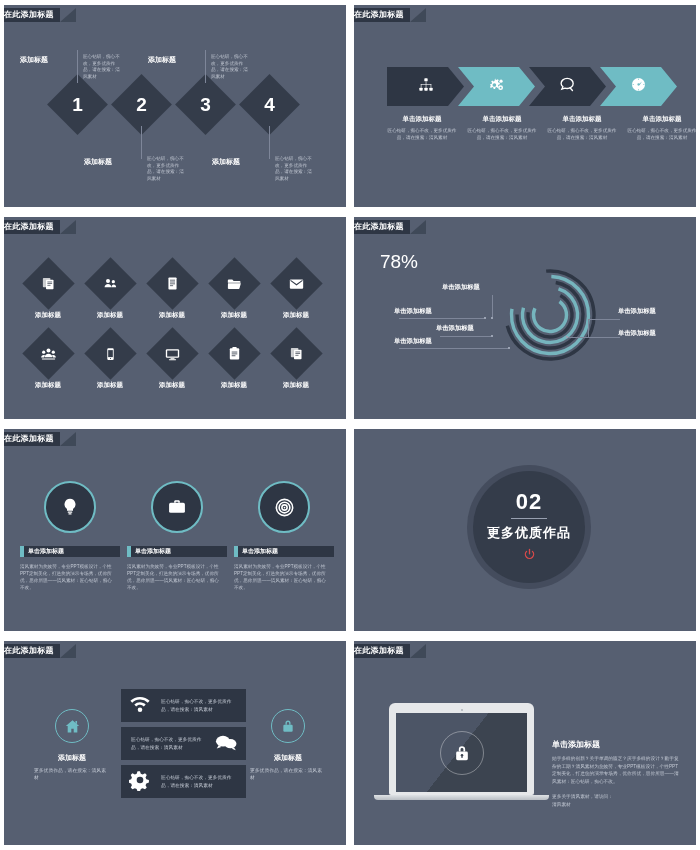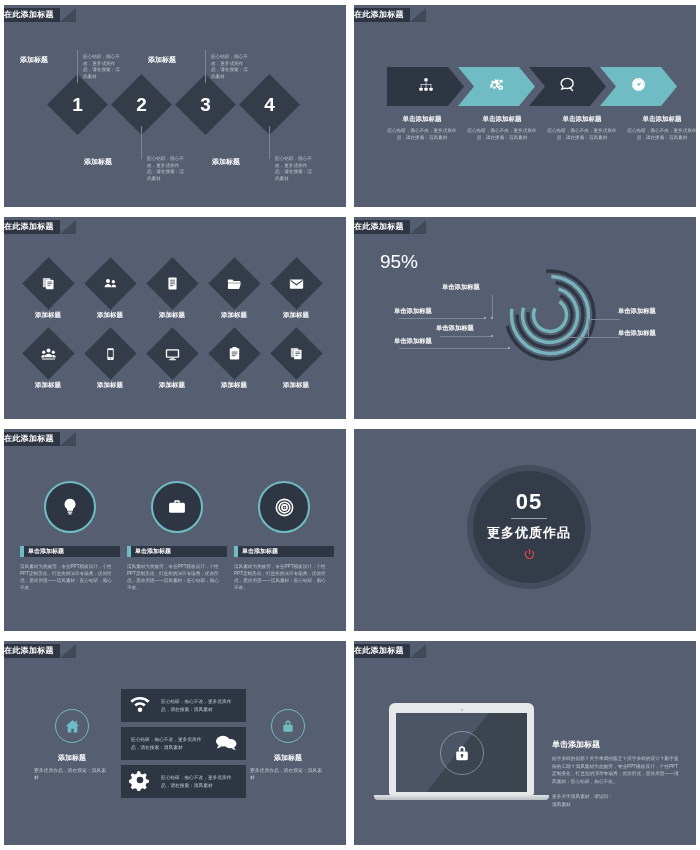--- a/index.html
+++ b/index.html
@@ -448,21 +448,21 @@
           <g fill="none" stroke-linecap="butt">
             <circle cx="48" cy="48" r="44" stroke="#2E3644" stroke-width="3.4" stroke-dasharray="200 77" transform="rotate(-95 48 48)"></circle>
             <circle cx="48" cy="48" r="38.5" stroke="#76B5BE" stroke-width="3.4" stroke-dasharray="186 56" transform="rotate(-88 48 48)"></circle>
             <circle cx="48" cy="48" r="33" stroke="#2E3644" stroke-width="3.4" stroke-dasharray="150 58" transform="rotate(-80 48 48)"></circle>
             <circle cx="48" cy="48" r="27.5" stroke="#76B5BE" stroke-width="3.4" stroke-dasharray="128 45" transform="rotate(-72 48 48)"></circle>
             <circle cx="48" cy="48" r="22" stroke="#2E3644" stroke-width="3.4" stroke-dasharray="95 44" transform="rotate(-62 48 48)"></circle>
             <circle cx="48" cy="48" r="16.5" stroke="#76B5BE" stroke-width="3.4" stroke-dasharray="74 30" transform="rotate(-55 48 48)"></circle>
           </g>
         </svg>
       </div>
-      <div class="gpct">95%</div>
+      <div class="gpct">78%</div>
 
       <div class="glabel" style="left:88px;top:66px;">单击添加标题</div>
       <div class="gline" style="left:138px;top:78px;width:1px;height:22px;"></div>
       <div class="gdot" style="left:137px;top:100px;"></div>
 
       <div class="glabel" style="left:40px;top:90px;">单击添加标题</div>
       <div class="gline" style="left:45px;top:101px;width:86px;height:1px;"></div>
       <div class="gdot" style="left:130px;top:100px;"></div>
 
       <div class="glabel" style="left:82px;top:107px;">单击添加标题</div>
@@ -530,21 +530,21 @@
           <span class="bt">单击添加标题</span>
         </div>
         <div class="body">清风素材为您效劳，专业PPT模板设计，个性PPT定制美化，打造您的演示专场秀，优你所优，思你所思——清风素材：匠心钻研，痴心不改。</div>
       </div>
     </div>
   </div>
 
   <div class="slide">
     <div class="slide-inner">
       <div class="sec-circle">
-        <div class="sec-num">05</div>
+        <div class="sec-num">02</div>
         <div class="sec-rule"></div>
         <div class="sec-title">更多优质作品</div>
         <div class="pwr">
           <svg width="13" height="13" viewBox="0 0 24 24" fill="none" stroke="#D94A4A" stroke-width="2.4" stroke-linecap="round">
               <path d="M6.6 6.3a7.6 7.6 0 1010.8 0"></path>
               <path d="M12 2.6v8"></path>
             </svg>
         </div>
       </div>
     </div>

